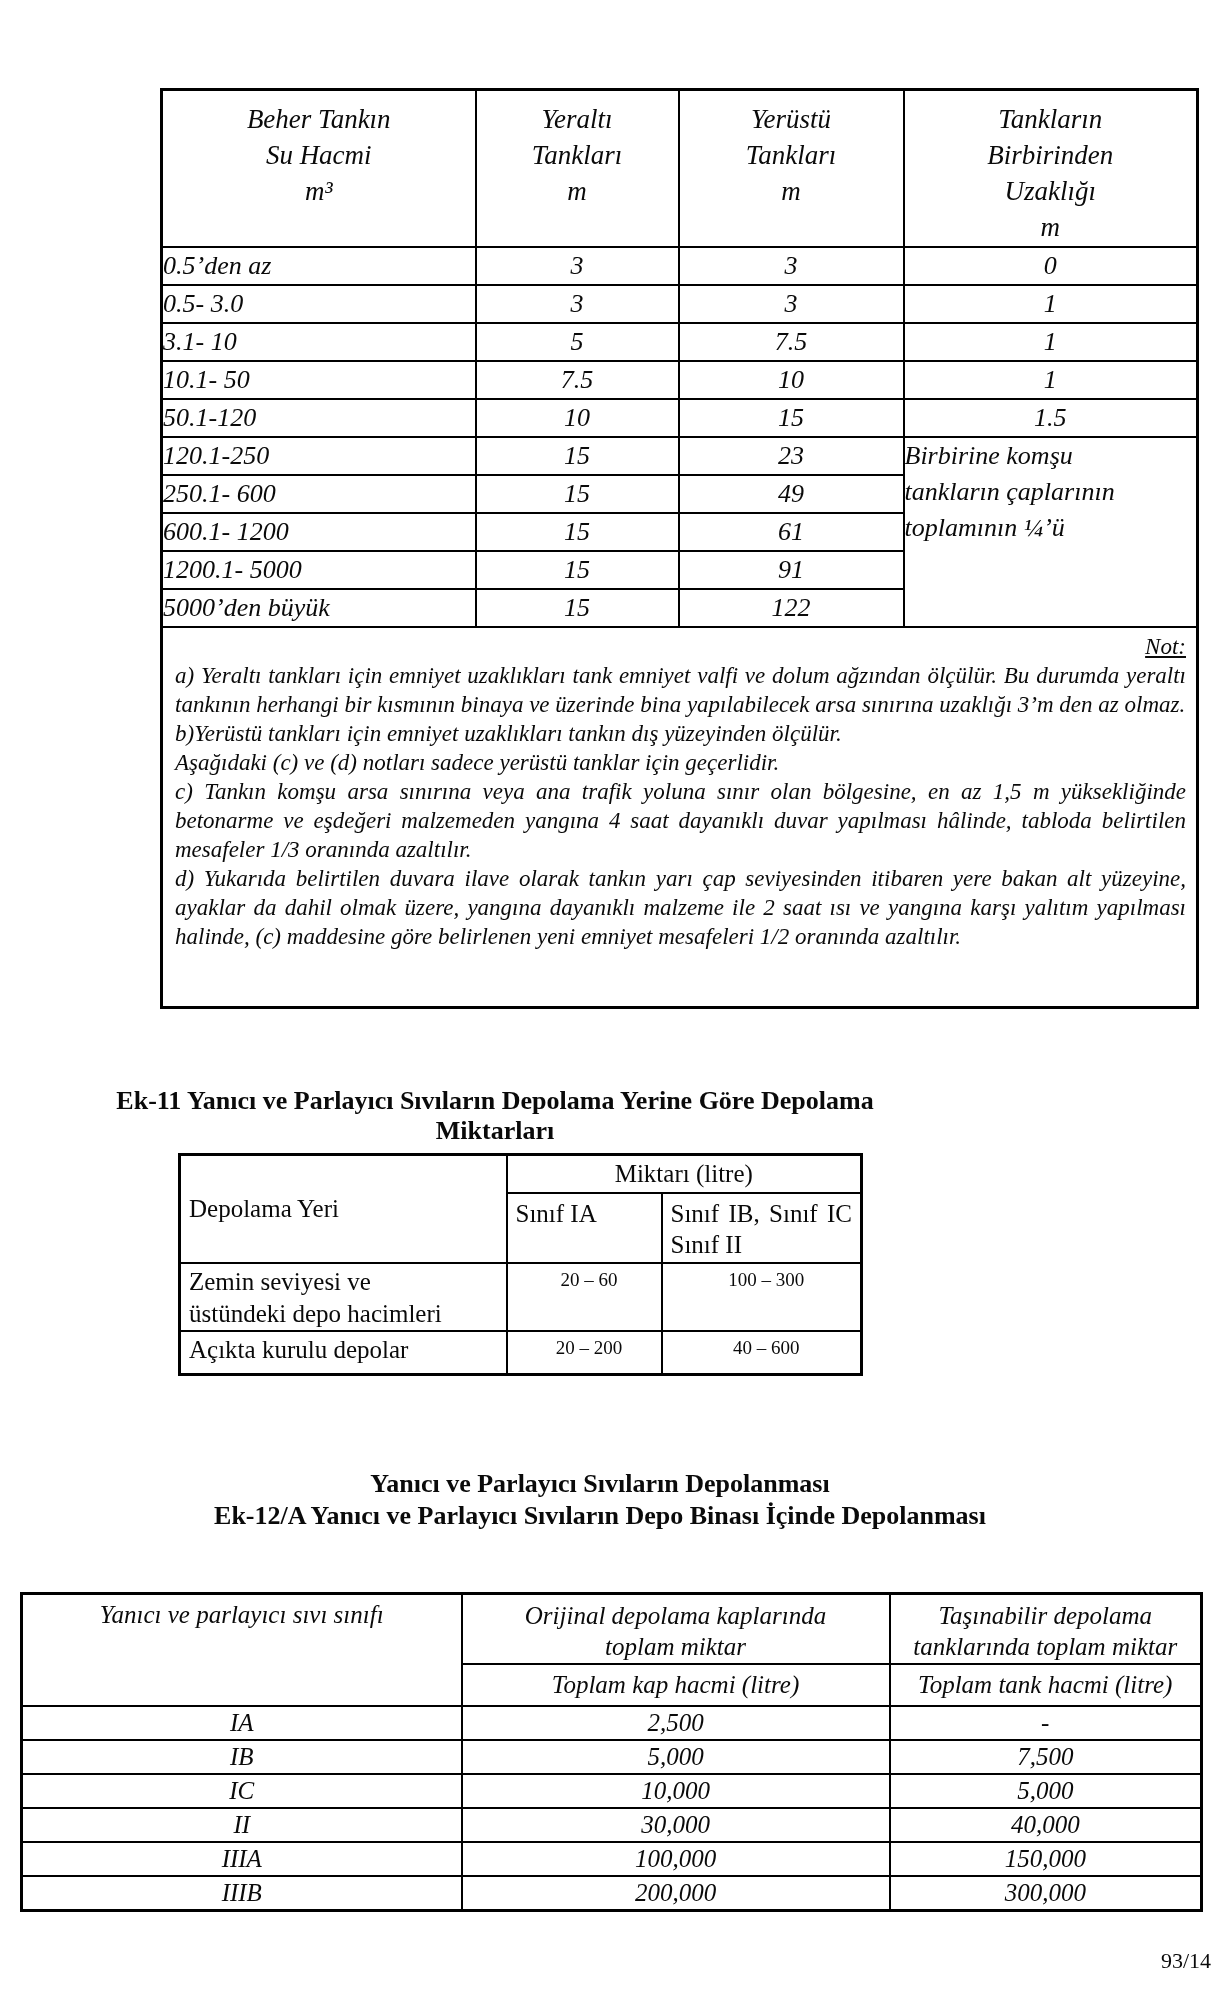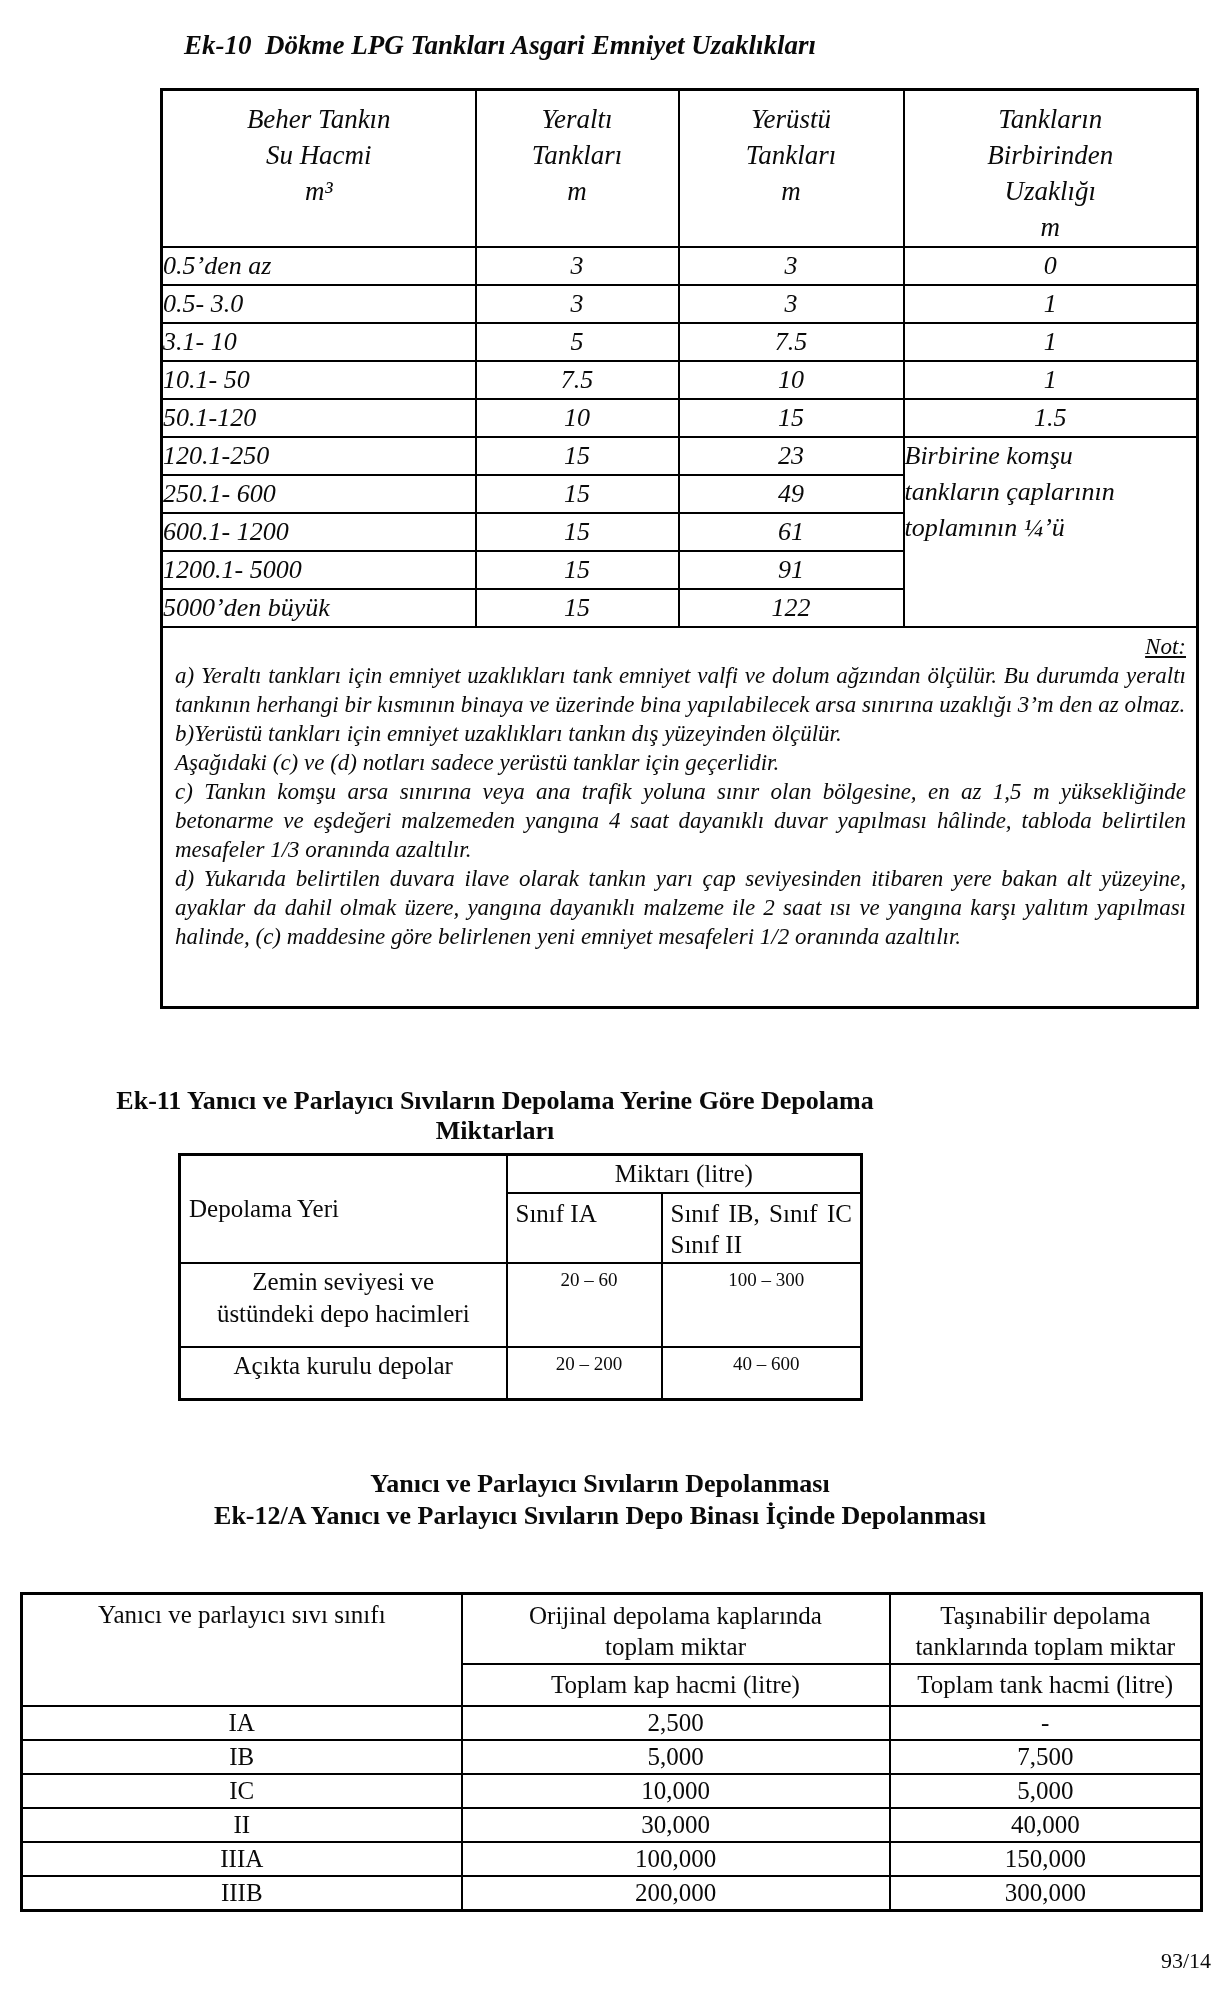--- a/index.html
+++ b/index.html
@@ -45,46 +45,45 @@
   .ek11-table{width:682px;border:3px solid #000;font-size:25px;}
   .ek11-table td{border:2px solid #000;overflow:hidden;}
   .ek11-table tr.h1{height:38px;}
   .ek11-table tr.h2{height:70px;}
   .ek11-table tr.d1{height:64px;}
   .ek11-table tr.d2{height:44px;}
   .ek11-table .c-yeri{vertical-align:middle;text-align:left;padding-left:8px;}
   .ek11-table .c-miktari{text-align:center;vertical-align:middle;}
   .ek11-table .c-sinif{vertical-align:top;text-align:left;padding:4px 8px 0 8px;line-height:31px;}
   .just-line{text-align:justify;text-align-last:justify;}
-  .ek11-table .c-row-label{vertical-align:top;text-align:center;padding:2px 8px 16px 8px;line-height:32px;white-space:pre-line;}
+  .ek11-table .c-row-label{vertical-align:top;text-align:left;padding:2px 8px 0 8px;line-height:32px;white-space:pre-line;}
   .ek11-table .c-num{vertical-align:top;text-align:center;padding-top:5px;font-size:19px;line-height:22px;padding-left:11px;}
   
   .ek12-titles{
     position:absolute;left:0;top:1468px;width:1200px;text-align:center;
     font-weight:bold;font-size:26px;line-height:32px;
   }
   .ek12-table-wrap{position:absolute;left:20px;top:1592px;}
   .ek12-table{width:1180px;border:3px solid #000;font-size:25px;}
-  .ek12-table td{border:2px solid #000;overflow:hidden;text-align:center;}
+  .ek12-table td{border:2px solid #000;overflow:hidden;text-align:center;font-style:italic;}
   .ek12-table tr.h1{height:68px;}
   .ek12-table tr.h2{height:42px;}
   .ek12-table tr.r{height:32px;}
   .ek12-table .c-class-hdr{vertical-align:top;padding-top:6px;}
   .ek12-table .c-2line{vertical-align:top;padding-top:5px;line-height:31px;white-space:pre-line;}
   .ek12-table .c-sub{vertical-align:middle;}
   .ek12-table .r td{line-height:32px;padding:0;}
   
   .page-footer{position:absolute;right:6px;top:1948px;font-size:22px;}
 </style>
 </head>
 <body>
 
 <div class="page">
 
-  <div class="ek10-title">Ek-10  Dökme LPG Tankları Asgari Emniyet Uzaklıkları</div>
 
   <div class="ek10-table-wrap">
     <table class="ek10-table">
       <colgroup>
           <col style="width:314px">
           <col style="width:203px">
           <col style="width:225px">
           <col style="width:294px">
         </colgroup>
       <tbody>

